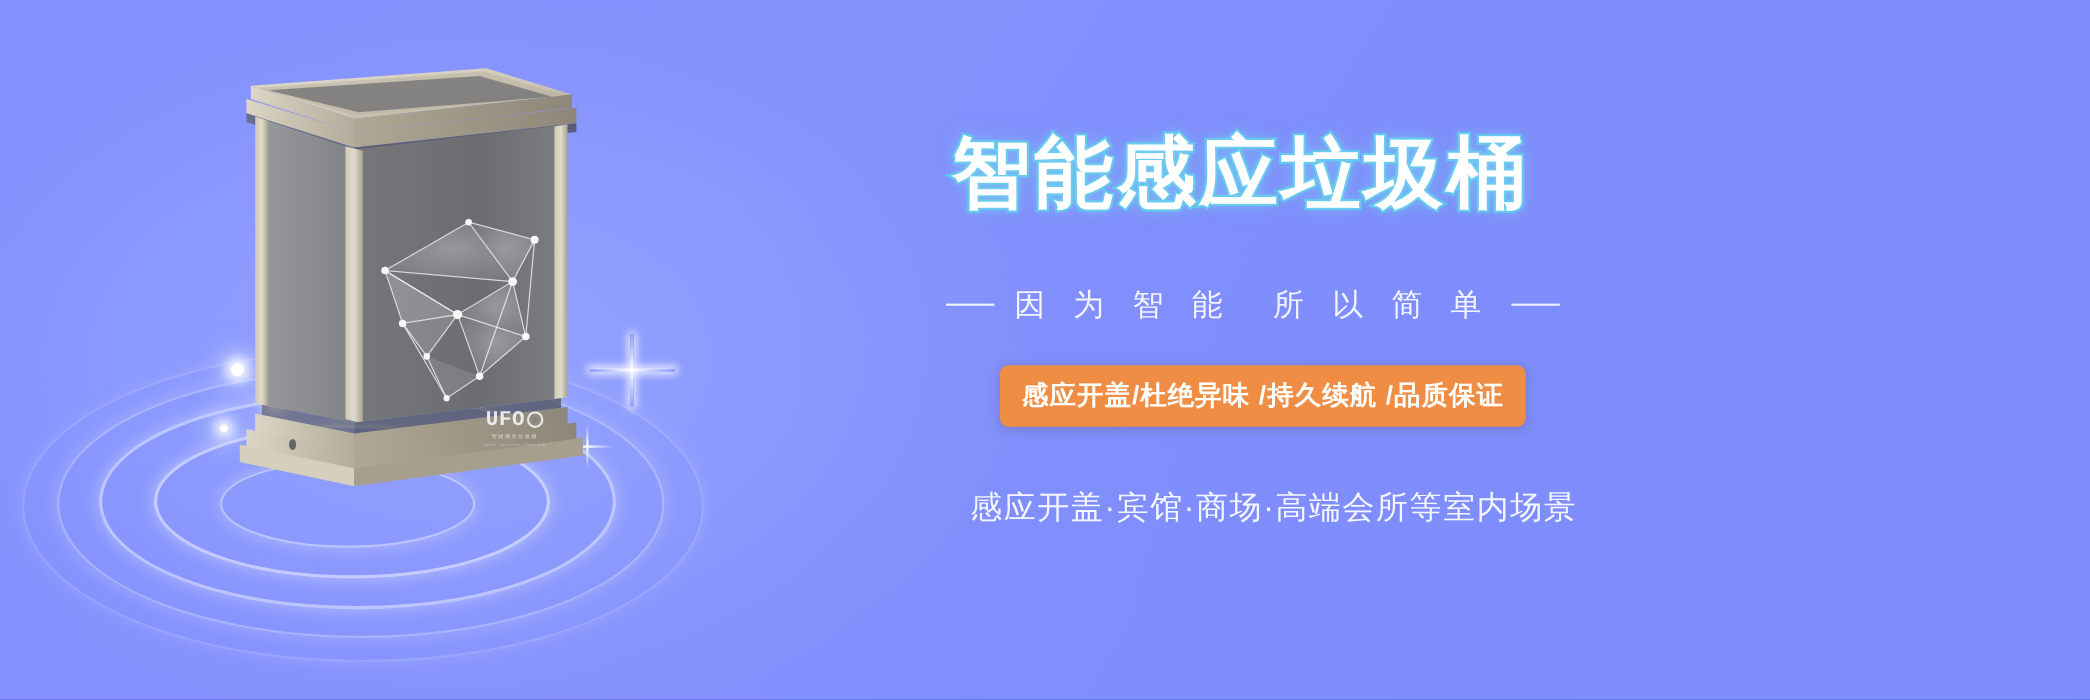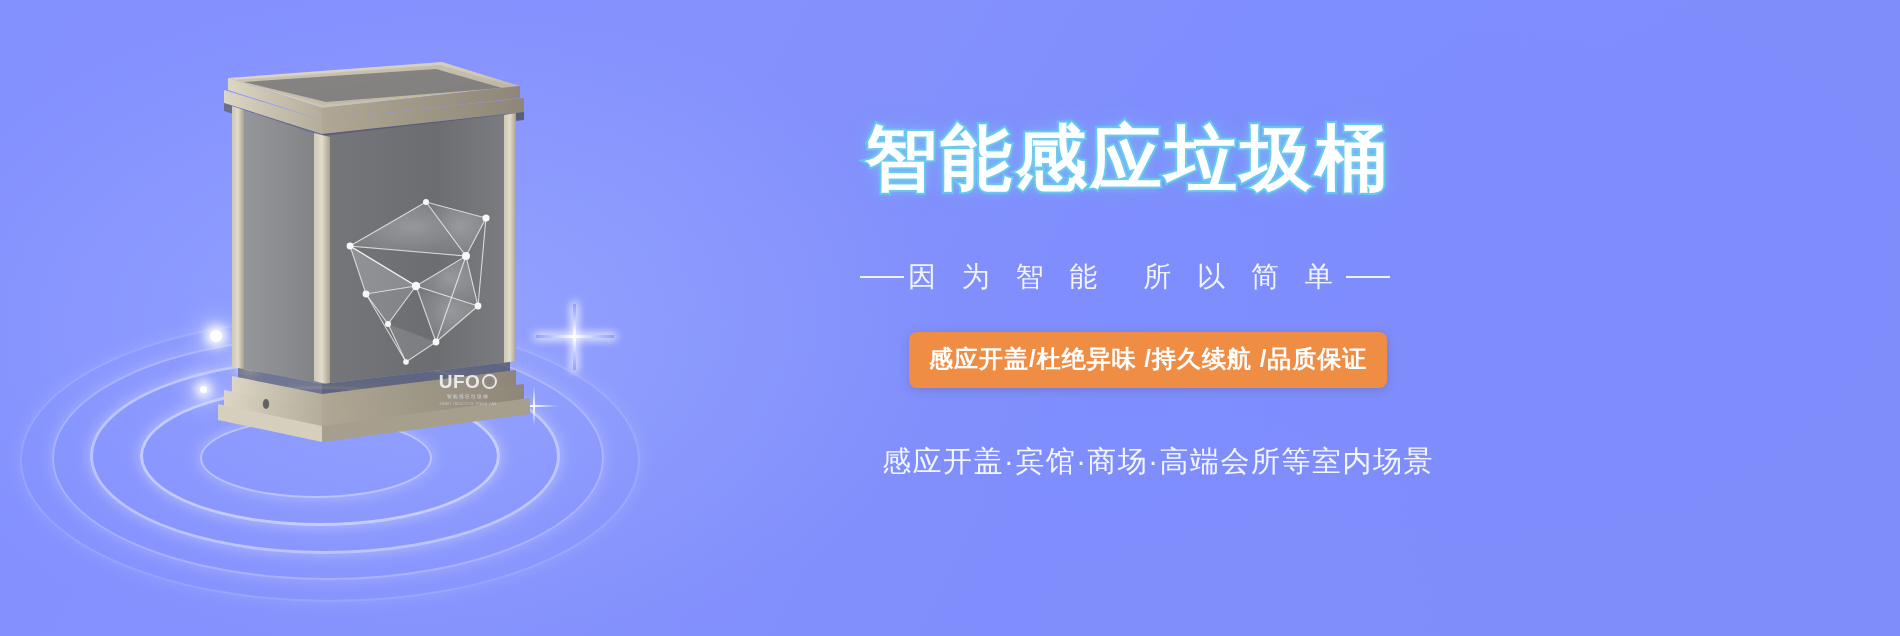--- a/index.html
+++ b/index.html
@@ -77,21 +77,21 @@
 
   
   .bin{ position:absolute; left:150px; top:40px; width:320px; height:400px; }
   .bin-svg{ display:block; }
 
   .logo-wrap{
     position:absolute; left:222px; top:322px;
     width:72px; text-align:center; pointer-events:none;
   }
   .logo-ufo{
-    font-family:Liberation Sans, sans-serif;
+    font-family:Liberation Mono, monospace;
     font-weight:700; font-size:19px; letter-spacing:.5px;
     color:rgba(240,242,245,.92); line-height:1;
     display:flex; align-items:center; justify-content:center; gap:1px;
   }
   .logo-ring{
     display:inline-block; width:15px; height:15px; border-radius:50%;
     border:2.2px solid rgba(240,242,245,.9); position:relative; margin-left:1px;
   }
   .logo-ring:after{
     content:""; position:absolute; left:3px; top:3px; right:3px; bottom:3px;
@@ -113,21 +113,21 @@
     color:#ffffff;
     -webkit-text-stroke:4px #5ec8ef;
     paint-order:stroke fill;
     text-shadow:0 0 10px rgba(120,205,240,.75), 0 0 22px rgba(120,205,240,.45);
     white-space:nowrap;
   }
 
   .subline{
     position:absolute; left:0px; top:258px;
     width:600px;
-    display:flex; align-items:center; gap:4px;
+    display:flex; align-items:center; gap:18px;
     color:#f2f4ff; font-size:28px; letter-spacing:7px; white-space:nowrap;
   }
   .subline .dash{
     display:inline-block; width:44px; height:2px; background:#eef1ff; flex:none;
     letter-spacing:0;
   }
   .subline .sub-text{ letter-spacing:9px; }
 
   .feature-pill{
     position:absolute; left:25px; top:332px;

